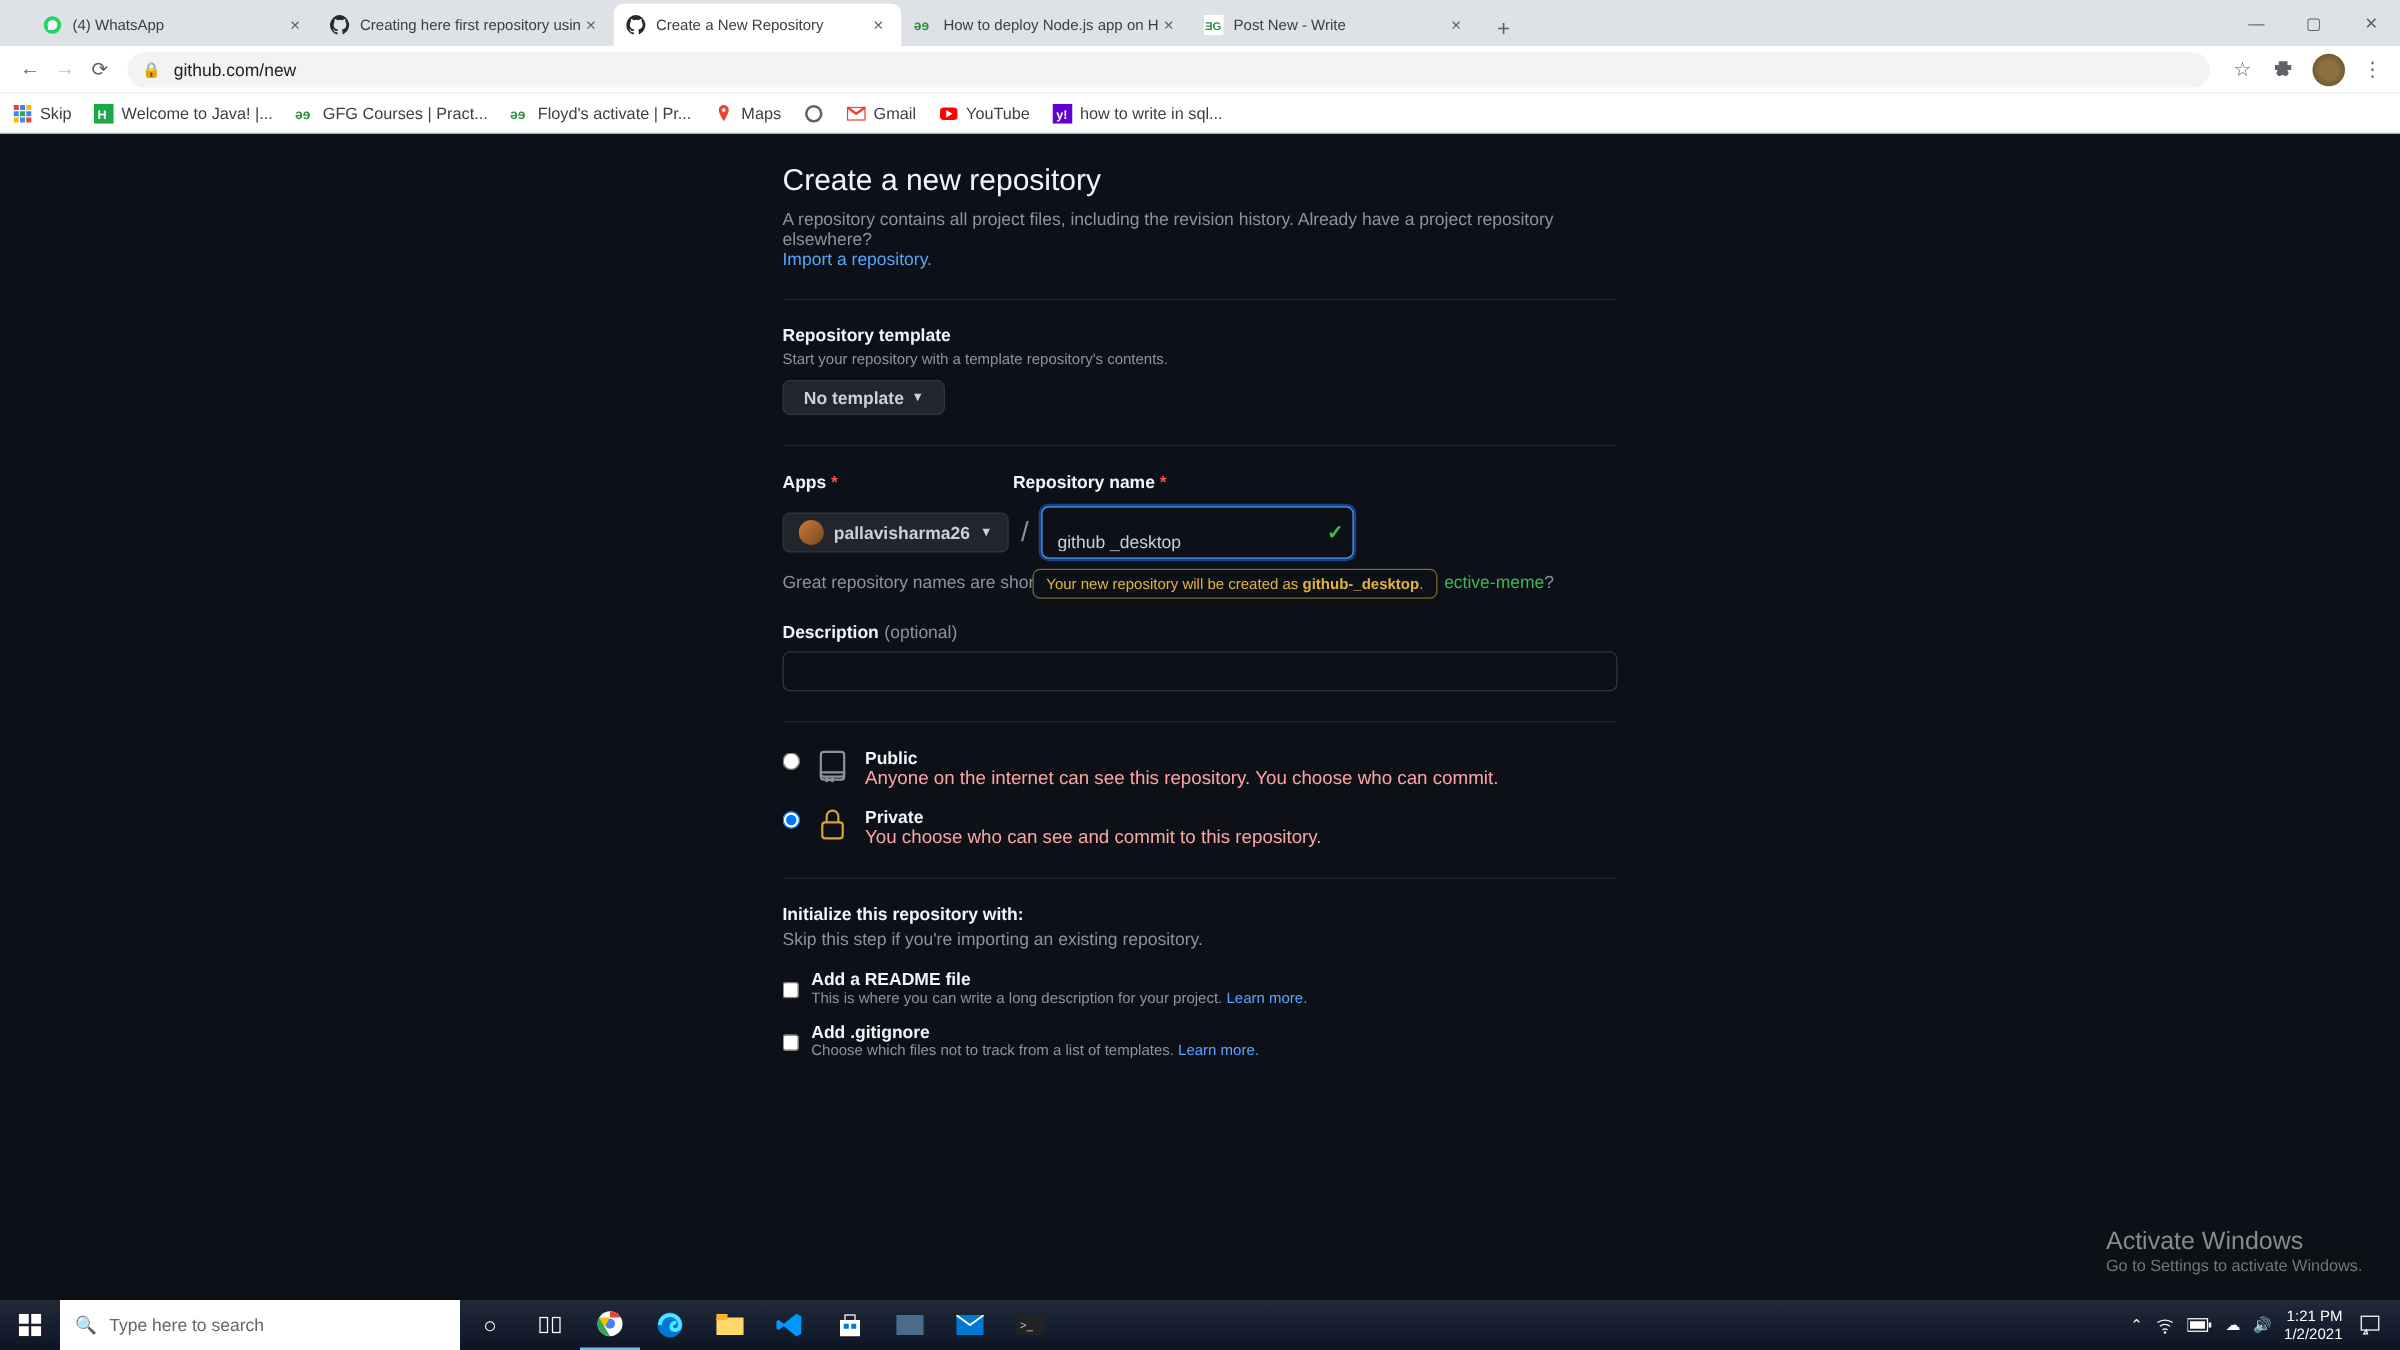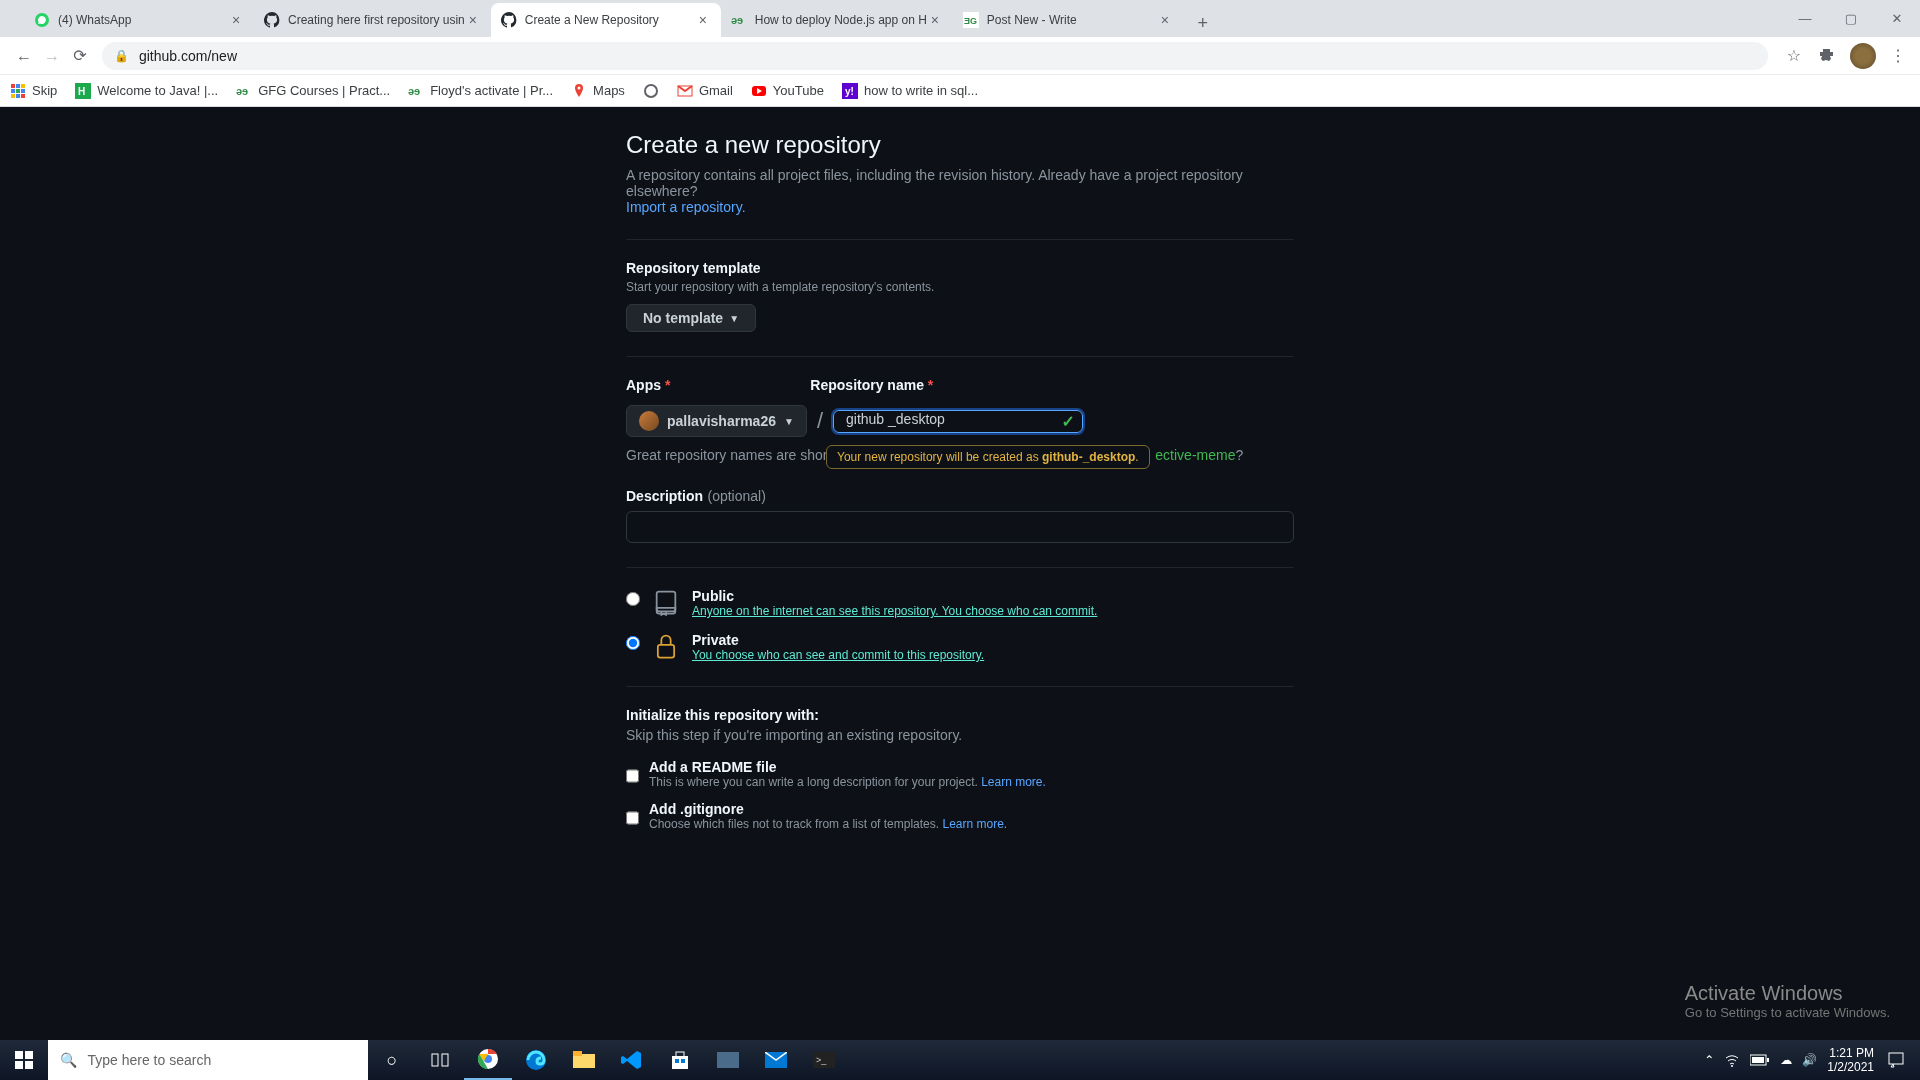--- a/index.html
+++ b/index.html
@@ -49,36 +49,36 @@
 .hint { font-size: 12px; color: #8b949e; margin-bottom: 10px; }
 .req { color: #f85149; }
 
 .btn { background: #21262d; border: 1px solid #30363d; color: #c9d1d9; font-size: 14px; font-weight: 600; padding: 5px 16px; border-radius: 6px; display: inline-flex; align-items: center; gap: 6px; cursor: pointer; }
 .caret { font-size: 10px; }
 
 .owner-row { display: flex; align-items: center; gap: 10px; margin-top: 8px; }
 .owner-btn { background: #21262d; border: 1px solid #30363d; border-radius: 6px; padding: 5px 12px; display: flex; align-items: center; gap: 8px; color: #c9d1d9; font-weight: 600; font-size: 14px; cursor: pointer; }
 .owner-av { width: 20px; height: 20px; border-radius: 50%; background: linear-gradient(135deg, #c97c3a, #774820); }
 .slash { font-size: 22px; color: #8b949e; }
-.repo-input { width: 250px; padding: 0 30px 5px 12px; font-size: 14px; color: #c9d1d9; background: #0d1117; border: 1px solid #58a6ff; border-radius: 6px; outline: 2px solid #1f6feb88; }
+.repo-input { width: 250px; padding: 19px 30px 5px 12px; font-size: 14px; color: #c9d1d9; background: #0d1117; border: 1px solid #58a6ff; border-radius: 6px; outline: 2px solid #1f6feb88; }
 .repo-wrap { position: relative; }
 .check { position: absolute; right: 8px; top: 50%; transform: translateY(-50%); color: #3fb950; font-weight: bold; }
 
 .hint-row { margin-top: 10px; font-size: 14px; color: #8b949e; position: relative; }
 .hint-row .suggestion { color: #3fb950; }
 .tooltip { position: absolute; left: 200px; top: -2px; background: #0d1117; border: 1px solid #7a6a2e; border-radius: 6px; padding: 4px 10px; font-size: 12px; color: #e3b341; }
 .tooltip strong { color: #e3b341; }
 
 .desc-input { width: 100%; padding: 5px 12px; font-size: 14px; color: #c9d1d9; background: #0d1117; border: 1px solid #30363d; border-radius: 6px; height: 32px; margin-top: 6px; }
 
 .radio-row { display: flex; gap: 12px; margin: 14px 0; align-items: flex-start; }
 .radio-row input[type=radio] { margin-top: 4px; cursor: pointer; width: 14px; height: 14px; }
 .ricon { width: 28px; height: 28px; flex-shrink: 0; }
 .radio-label { font-weight: 600; color: #f0f6fc; font-size: 14px; }
-.radio-sub { font-size: 12px; color: #5eead4; text-decoration: underline; }
+.radio-sub { font-size: 15px; color: #fca5a5; }
 
 .chk-row { display: flex; gap: 10px; margin: 8px 0 12px; }
 .chk-row input[type=checkbox] { margin-top: 4px; cursor: pointer; }
 .chk-label { font-weight: 600; color: #f0f6fc; font-size: 14px; }
 .chk-sub { font-size: 12px; color: #8b949e; }
 
 .watermark { position: absolute; right: 30px; bottom: 20px; color: #757575; font-size: 13px; margin-left: 36px; }
 .watermark .t1 { font-size: 20px; color: #8a8a8a; }
 
 

